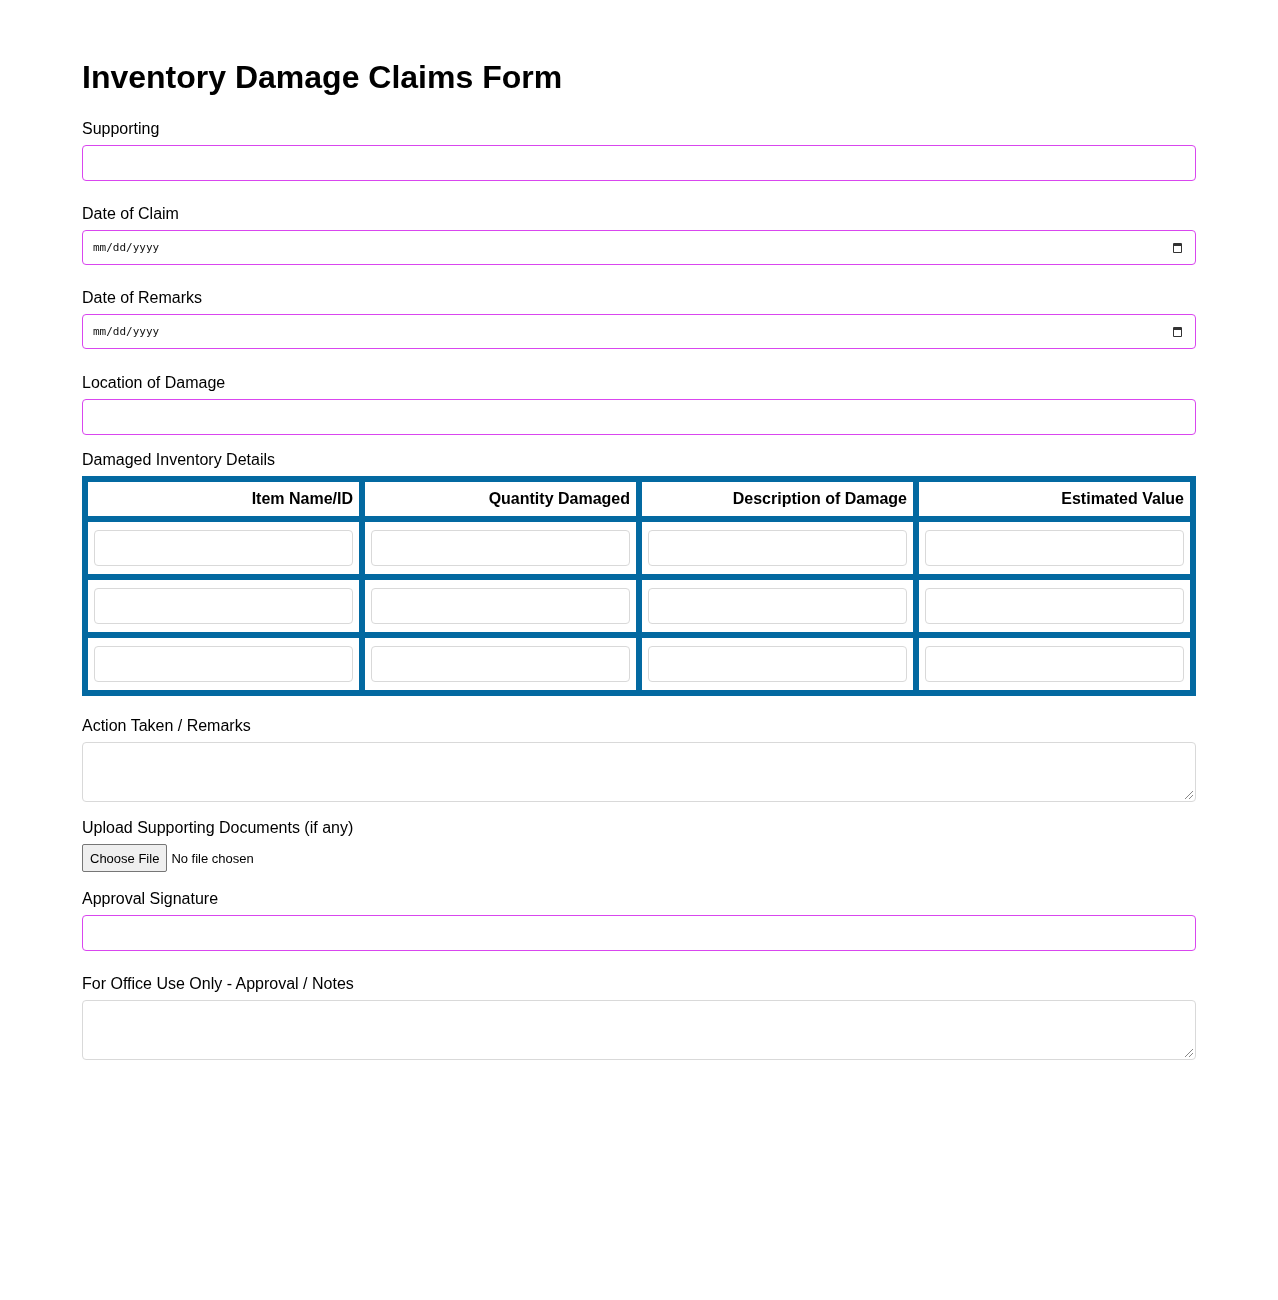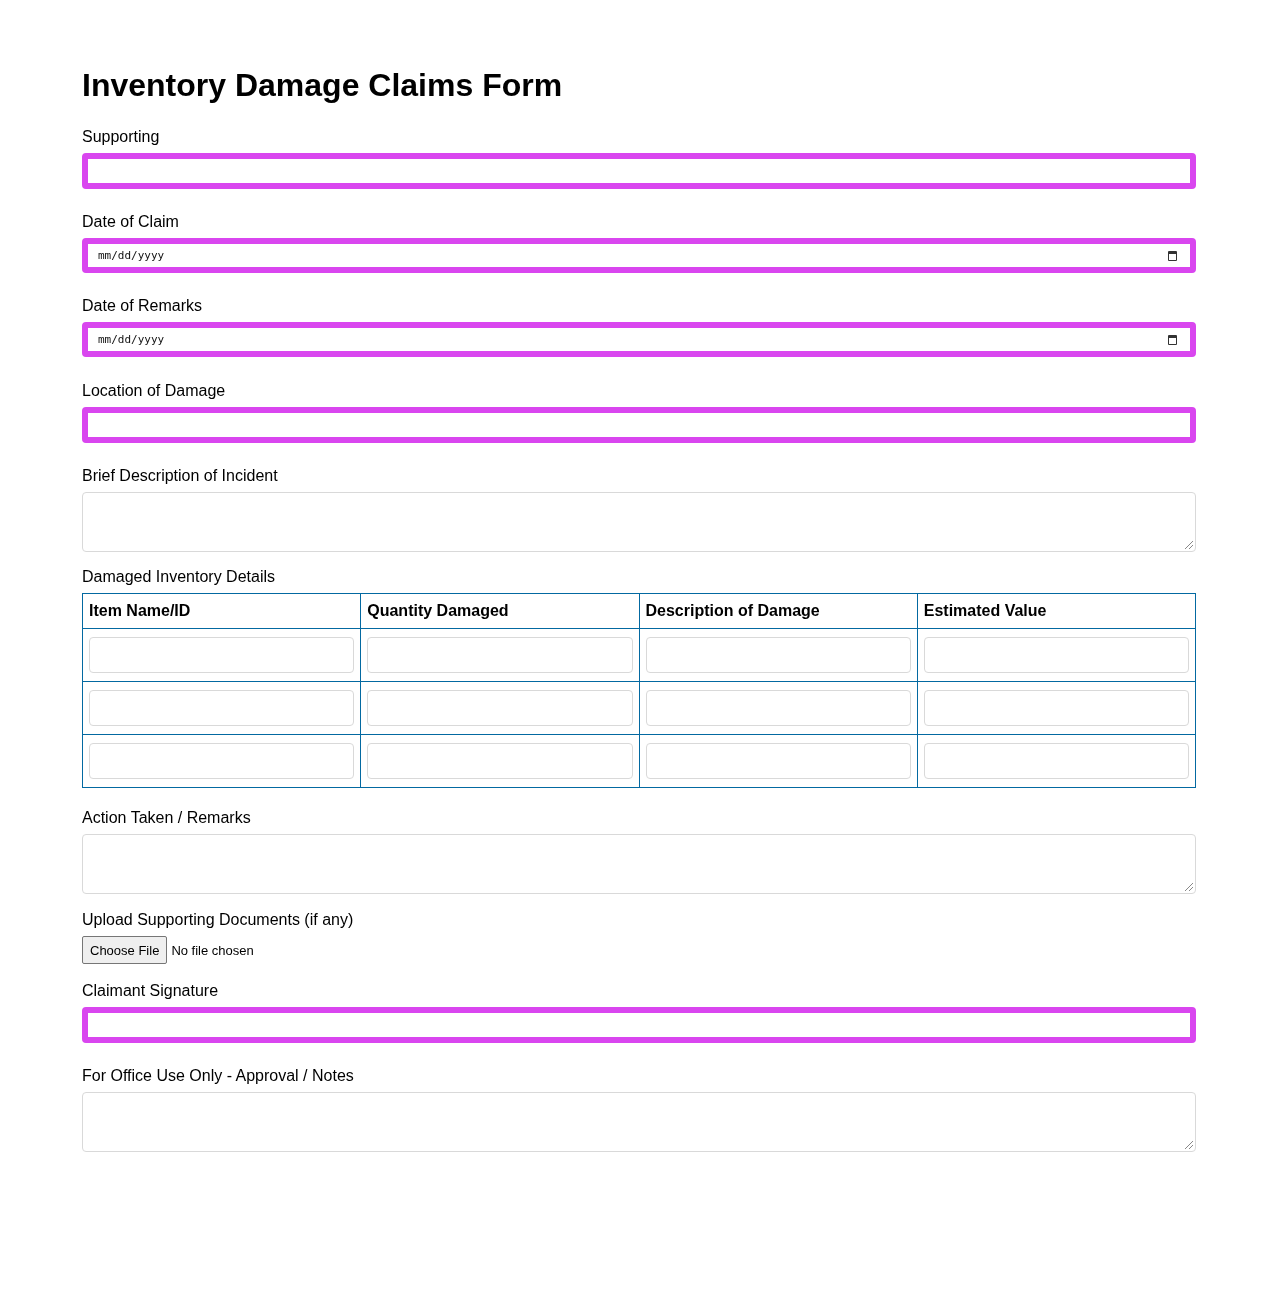--- a/index.html
+++ b/index.html
@@ -5,41 +5,41 @@
   html, body { margin: 0; padding: 0; background: #ffffff; }
   body {
     font-family: "Liberation Sans", sans-serif;
     color: #000;
     width: 1278px;
     min-height: 1300px;
   }
   .container {
     position: absolute;
     left: 82px;
-    top: 8px;
+    top: 0;
     width: 1114px;
   }
   h1 {
     font-size: 32px;
     font-weight: bold;
     margin: 59px 0 0 0;
     line-height: 37px;
   }
   .field { position: relative; }
   .lbl {
     display: block;
     font-size: 16px;
     line-height: 18px;
   }
   .txt {
     display: block;
     box-sizing: border-box;
     width: 1114px;
     height: 36px;
-    border: 6px solid #d946ef;
+    border: 1px solid #d946ef;
     border-radius: 4px;
     background: #fff;
     margin-top: 7px;
     padding: 0 10px;
     font-family: "Liberation Sans", sans-serif;
     font-size: 14px;
   }
   .date {
     height: 35px;
     display: flex;
@@ -74,23 +74,23 @@
     width: 8px; height: 8px;
     background: linear-gradient(135deg, transparent 45%, #888 45%, #888 52%, transparent 52%, transparent 70%, #888 70%, #888 77%, transparent 77%);
   }
   table {
     border-collapse: collapse;
     width: 1114px;
     margin-top: 7px;
     table-layout: fixed;
   }
   th, td {
-    border: 1px solid #0369a1;
+    border: 6px solid #0369a1;
     padding: 0 6px;
-    text-align: left;
+    text-align: right;
   }
   th {
     font-size: 16px;
     font-weight: bold;
     height: 34px;
   }
   td { height: 52px; }
   .cell-input {
     box-sizing: border-box;
     width: 100%;
@@ -144,26 +144,20 @@
       <span>mm/dd/yyyy</span>
       <span class="cal"></span>
     </div>
   </div>
 
   <div class="field" style="margin-top:25px">
     <label class="lbl">Location of Damage</label>
     <div class="txt"></div>
   </div>
 
-  <div class="field" style="margin-top:24px">
-    <label class="lbl">Brief Description of Incident</label>
-    <div class="area">
-      <span class="grip"></span>
-    </div>
-  </div>
 
   <div class="field" style="margin-top:16px">
     <label class="lbl">Damaged Inventory Details</label>
     <table>
       <thead>
         <tr>
           <th>Item Name/ID</th>
           <th>Quantity Damaged</th>
           <th>Description of Damage</th>
           <th>Estimated Value</th>
@@ -225,21 +219,21 @@
 
   <div class="field" style="margin-top:17px">
     <label class="lbl">Upload Supporting Documents (if any)</label>
     <div class="file-row">
       <button class="file-btn">Choose File</button>
       <span>No file chosen</span>
     </div>
   </div>
 
   <div class="field" style="margin-top:18px">
-    <label class="lbl">Claimant Signature</label>
+    <label class="lbl">Approval Signature</label>
     <div class="txt"></div>
   </div>
 
   <div class="field" style="margin-top:24px">
     <label class="lbl">For Office Use Only - Approval / Notes</label>
     <div class="area">
       <span class="grip"></span>
     </div>
   </div>
 </div>

